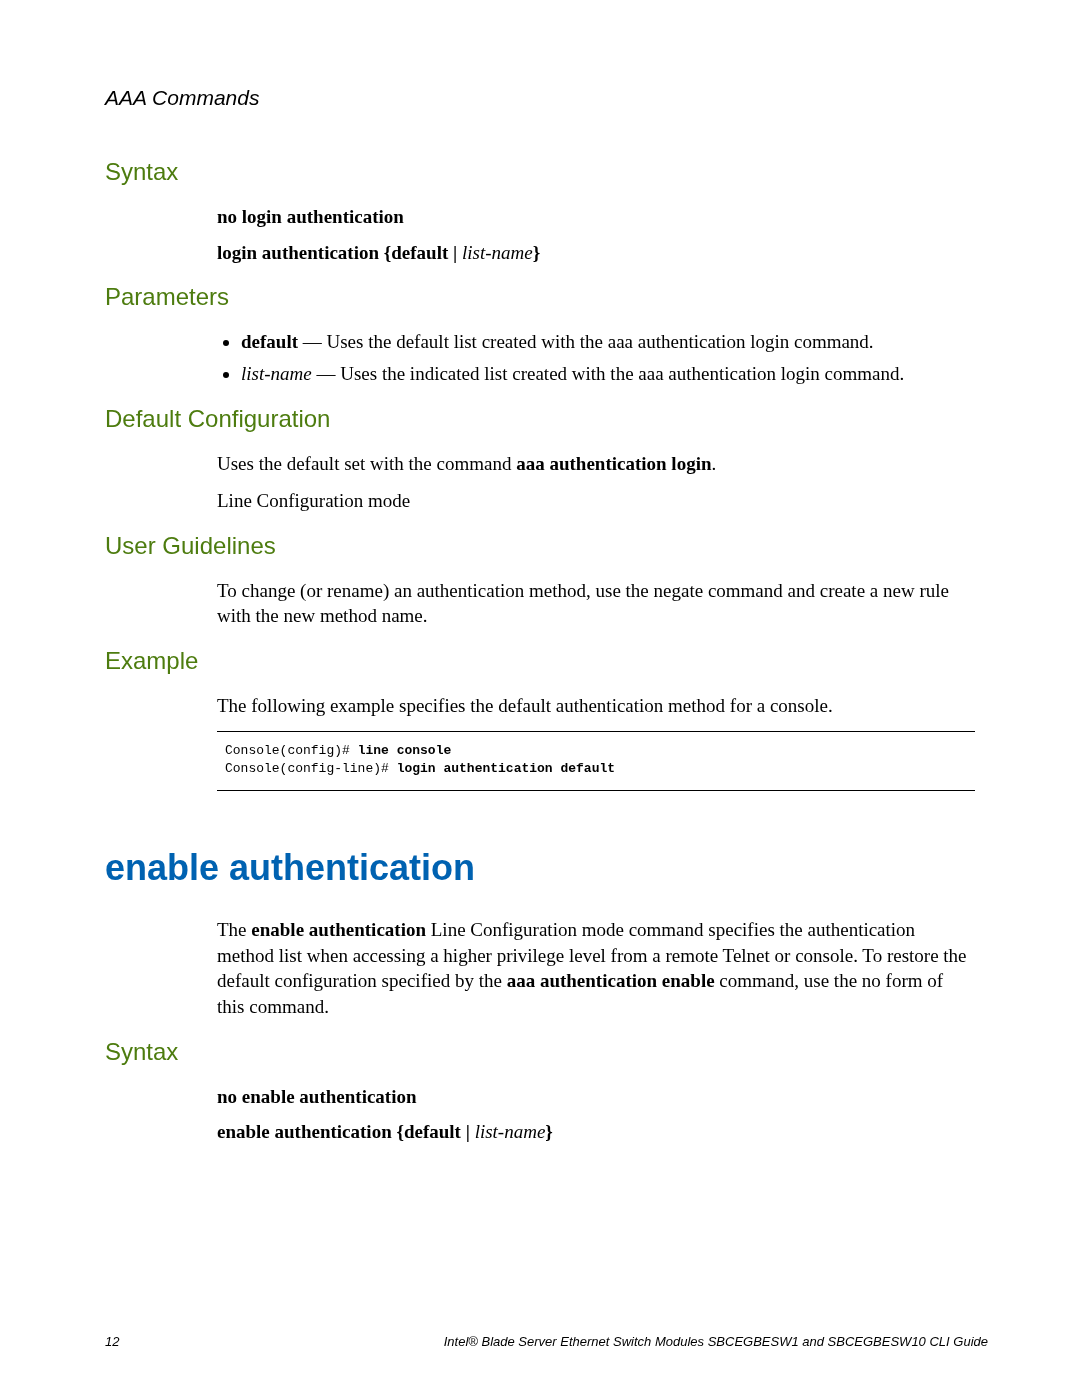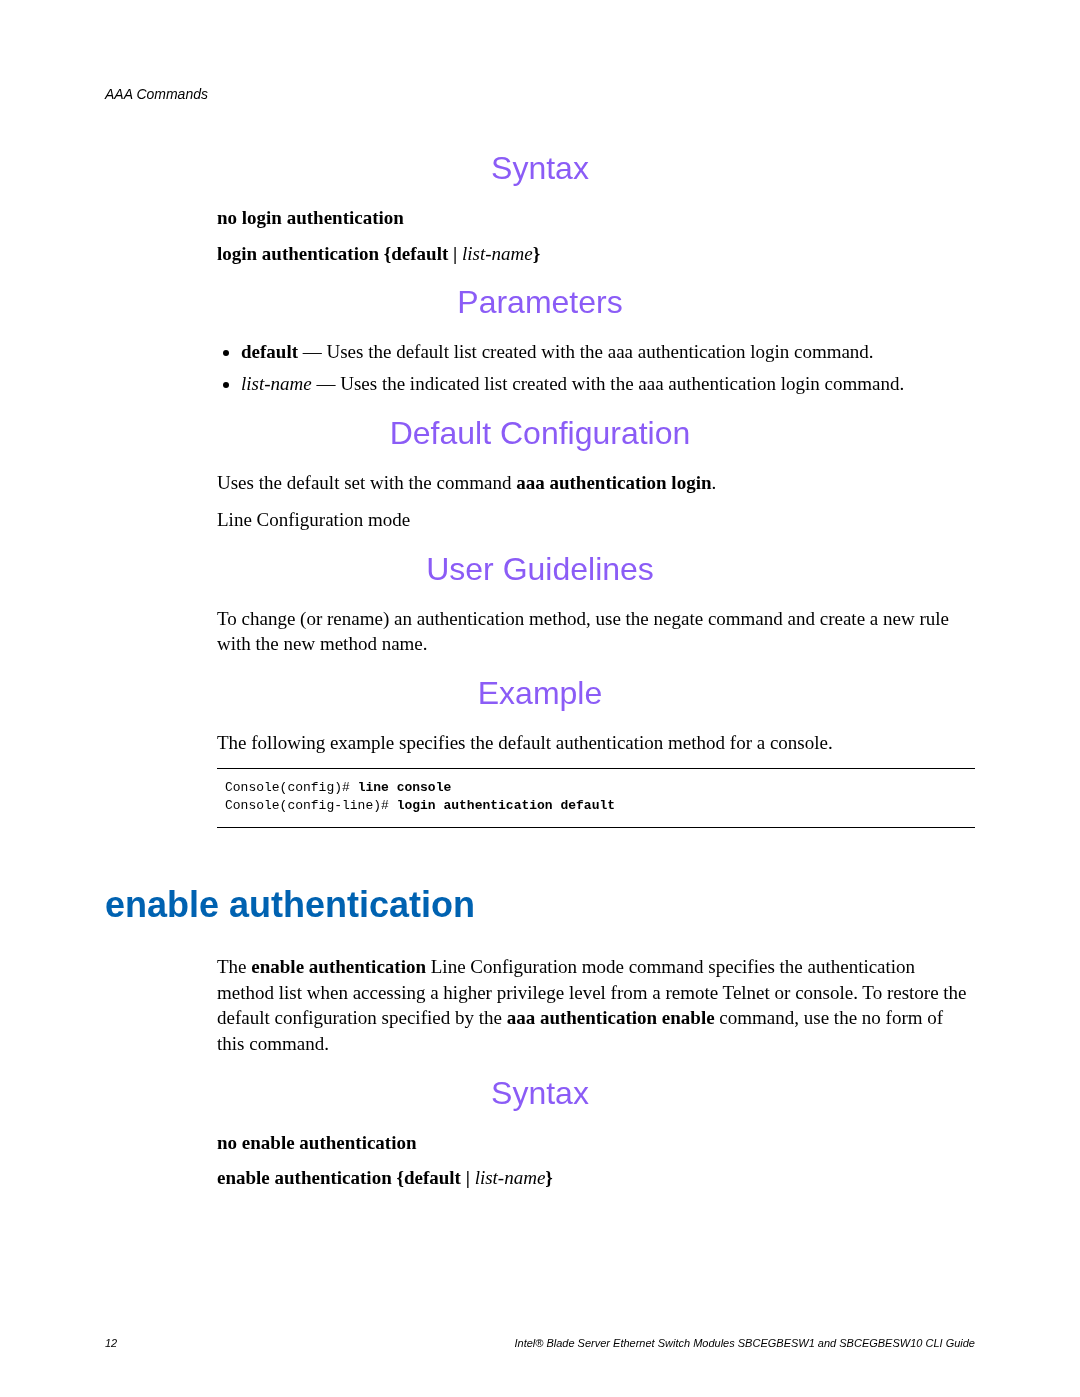--- a/index.html
+++ b/index.html
@@ -10,31 +10,30 @@
   }
   .page {
     width: 1080px;
     height: 1397px;
     position: relative;
     box-sizing: border-box;
     padding: 86px 105px 60px 105px;
   }
   .running-head {
     font-style: italic;
-    font-size: 14px;
+    font-size: 21px;
     font-family: Arial, Helvetica, sans-serif;
     margin-bottom: 48px;
   }
   .h2 {
     font-family: Arial, Helvetica, sans-serif;
-    color: #8b5cf6;
-    font-size: 32px;
+    color: #4d7c0f;
+    font-size: 24px;
     font-weight: 400;
     margin: 18px 0 18px 0;
-    text-align: center;
   }
   .h1 {
     font-family: Arial, Helvetica, sans-serif;
     color: #0062b1;
     font-size: 36px;
     font-weight: 700;
     margin: 56px 0 28px 0;
   }
   .indent {
     margin-left: 112px;
@@ -65,26 +64,26 @@
     font-size: 13px;
     line-height: 1.4;
     margin-top: 10px;
     margin-bottom: 10px;
   }
   .mono-bold { font-weight: 700; }
   .footer {
     position: absolute;
     bottom: 48px;
     left: 105px;
-    right: 105px;
+    right: 92px;
     display: flex;
     justify-content: space-between;
     font-family: Arial, Helvetica, sans-serif;
     font-style: italic;
-    font-size: 11px;
+    font-size: 13px;
   }
   .bold { font-weight: 700; }
 </style>
 </head>
 <body>
 
 <div class="page">
 
   <div class="running-head">AAA Commands</div>
 

